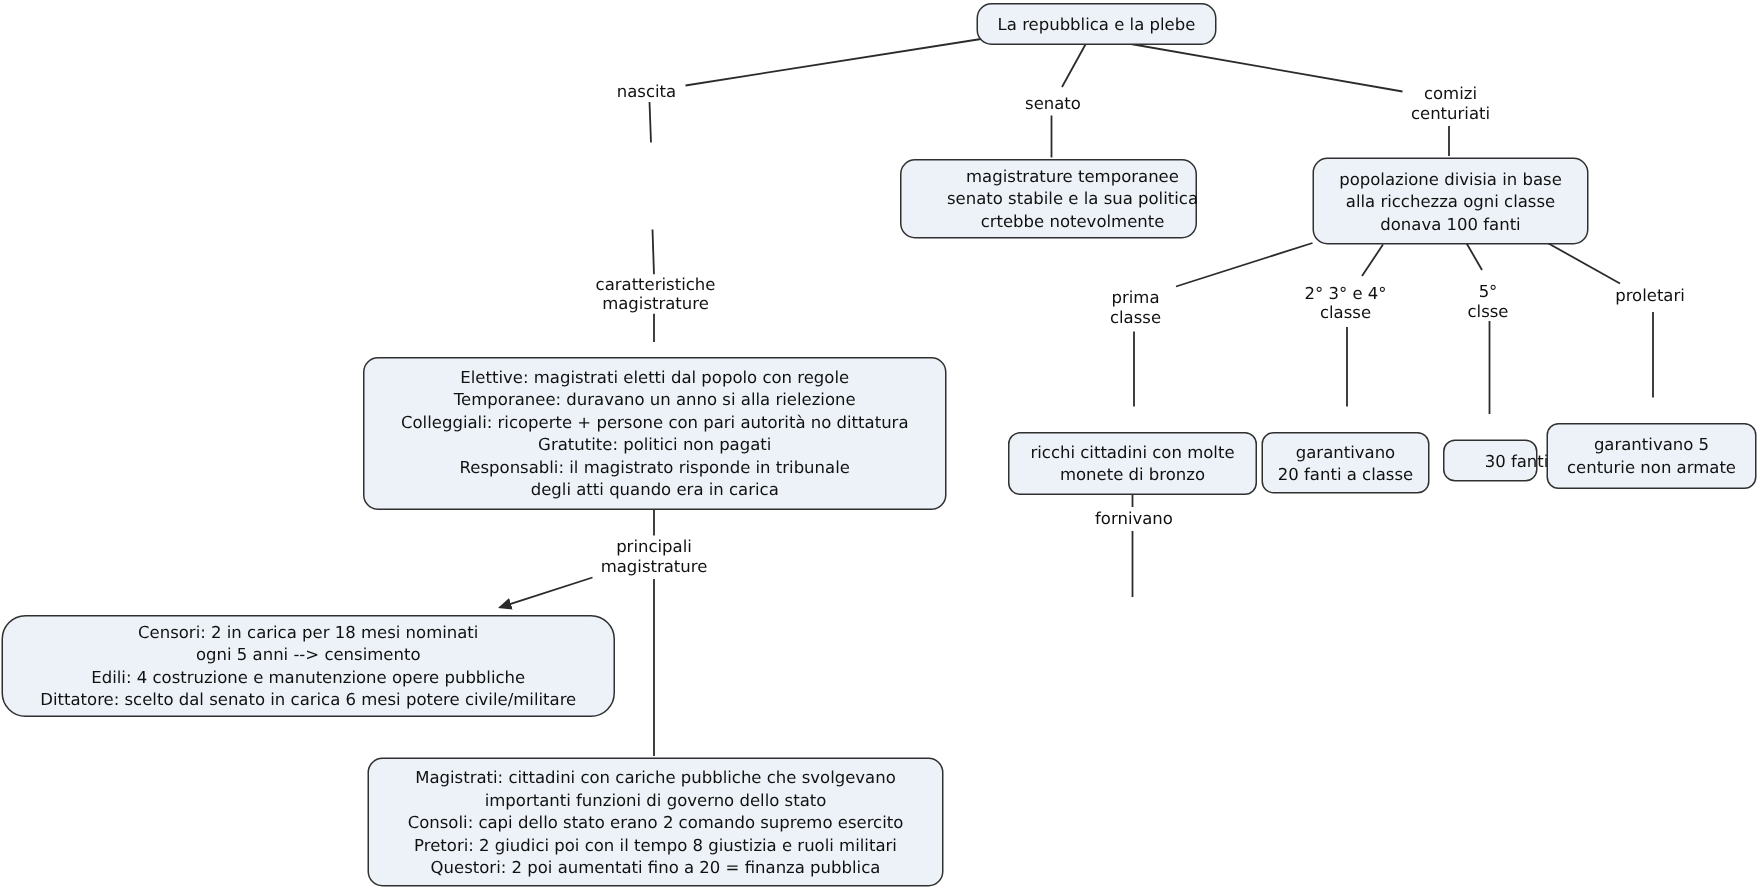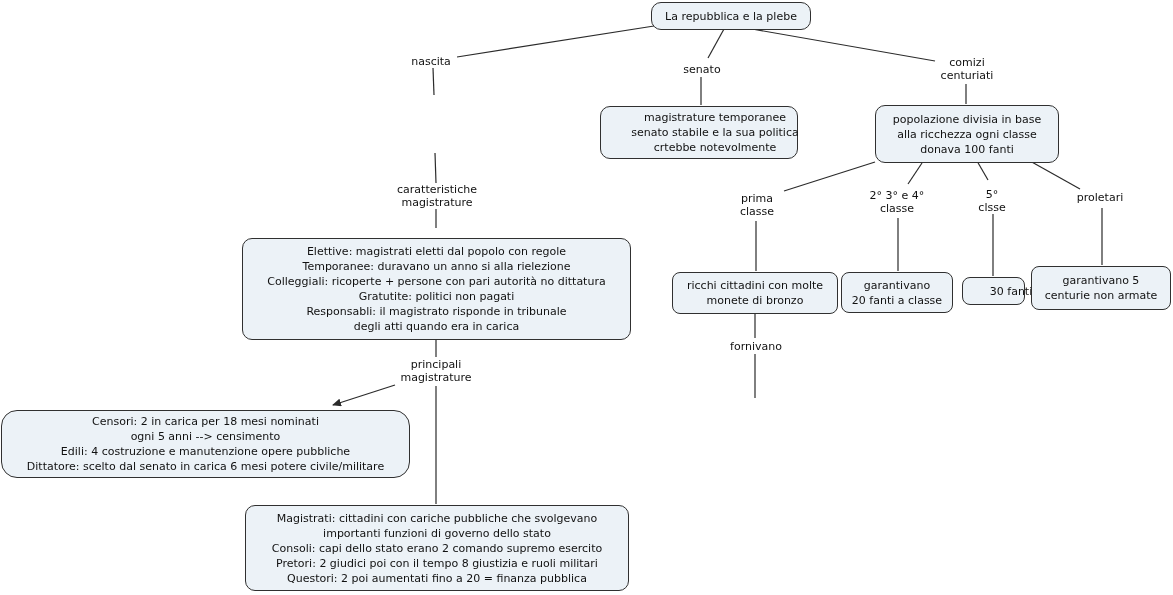--- a/index.html
+++ b/index.html
@@ -23,21 +23,21 @@
     position:absolute;
     box-sizing:border-box;
     background:var(--node-fill);
     border:1px solid var(--node-border);
     border-radius:10px;
     display:flex;align-items:center;justify-content:center;
     font-size:11px;line-height:15px;
     text-align:center;white-space:pre;
     padding:2px 4px;
   }
-  .node.small{border-radius:8px;}
+  .node.small{border-radius:8px;margin-top:16px;}
   .label{
     position:absolute;
     transform:translate(-50%,-50%);
     font-size:11px;line-height:13px;
     text-align:center;white-space:pre;
     background:var(--bg);
     padding:0 2px;
   }
 </style>
 </head>

